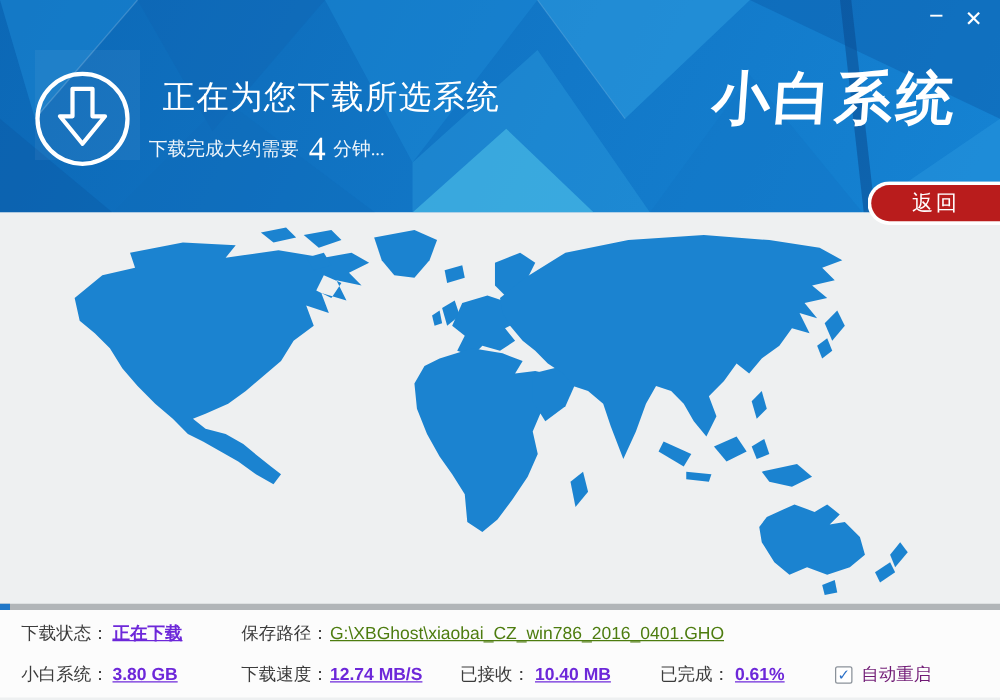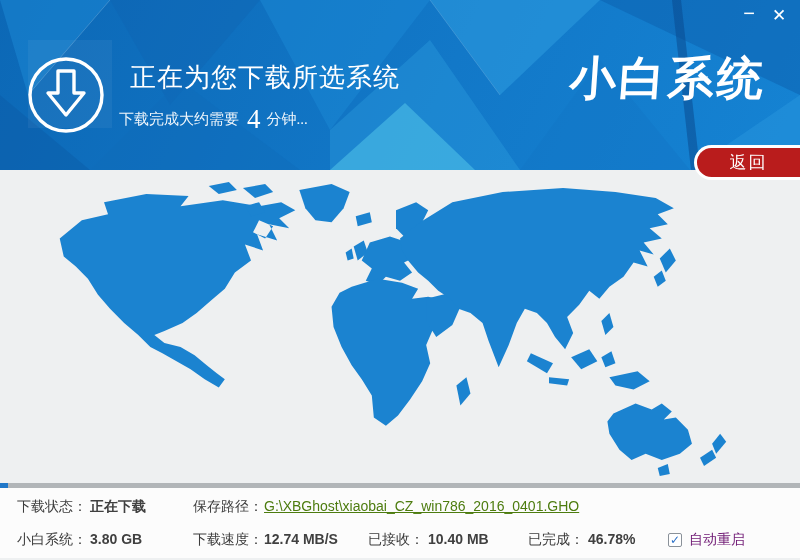--- a/index.html
+++ b/index.html
@@ -39,21 +39,21 @@
   #map { position:absolute; left:56px; top:10px; }
 
   
   #progress-track { position:absolute; left:0; top:483px; width:800px; height:7px; background:#b1b5b8; }
   #progress-fill  { position:absolute; left:0; top:0; height:7px; background:#2077c8; }
 
   
   #footer { position:absolute; left:0; top:468px; width:800px; height:70px; background:#fcfcfc;margin-top:20px; }
   .f-item { position:absolute; font-size:14px; white-space:nowrap; }
   .f-label { color:#3c3c3c; }
-  .f-value { color:#404040; font-weight:bold; }
+  .f-value { color:#6d28d9; font-weight:bold;text-decoration:underline; }
   .f-link  { color:#4d7c0f; text-decoration:underline; font-weight:normal; cursor:pointer; }
   .row1 { top:10px; } .row2 { top:43px; }
 
   #auto-restart { position:absolute; left:668px; top:43px; display:flex; align-items:center;
                   cursor:pointer; }
   #auto-restart .box { width:14px; height:14px; background:#ffffff; border:1px solid #8a9199;
                        border-radius:2px; font-size:12px; line-height:12px; text-align:center;
                        color:#2b70c8; font-weight:bold; }
   #auto-restart .lbl { font-size:14px; color:#701a75; margin-left:7px; }
 </style>
@@ -157,21 +157,21 @@
     <span class="f-item f-label row1" style="left:193px">保存路径：</span>
     <span class="f-item f-link  row1" style="left:264px">G:\XBGhost\xiaobai_CZ_win786_2016_0401.GHO</span>
 
     <span class="f-item f-label row2" style="left:17px">小白系统：</span>
     <span class="f-item f-value row2" style="left:90px">3.80 GB</span>
     <span class="f-item f-label row2" style="left:193px">下载速度：</span>
     <span class="f-item f-value row2" style="left:264px">12.74 MB/S</span>
     <span class="f-item f-label row2" style="left:368px">已接收：</span>
     <span class="f-item f-value row2" style="left:428px">10.40 MB</span>
     <span class="f-item f-label row2" style="left:528px">已完成：</span>
-    <span class="f-item f-value row2" style="left:588px">46.78%</span>
+    <span class="f-item f-value row2" style="left:588px">0.61%</span>
 
     <div id="auto-restart">
       <span class="box">✓</span>
       <span class="lbl">自动重启</span>
     </div>
   </div>
 
 </div>
 
 </body></html>

